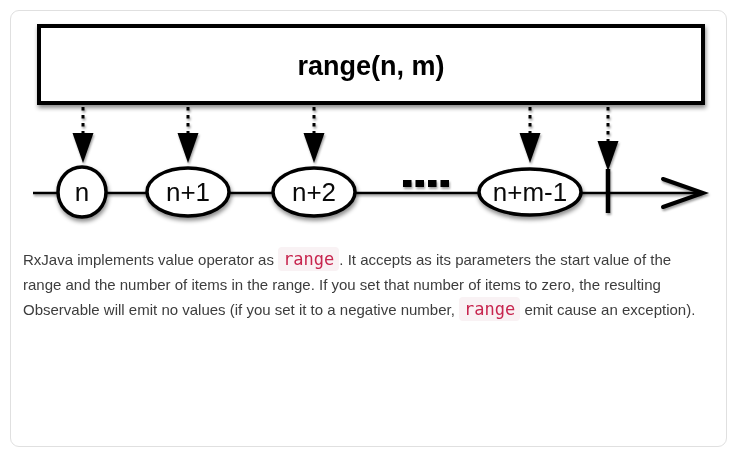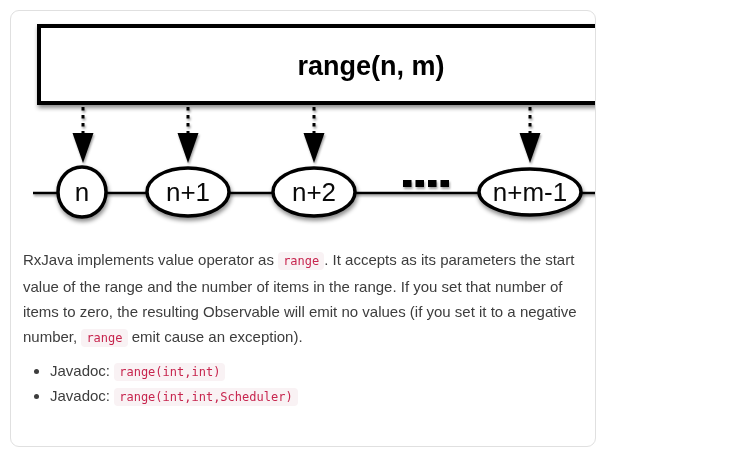--- a/index.html
+++ b/index.html
@@ -5,21 +5,21 @@
   html, body { margin: 0; padding: 0; }
   body {
     width: 734px; height: 460px;
     background: #ffffff;
     font-family: "Liberation Sans", "DejaVu Sans", sans-serif;
     color: var(--text, #3d3d3d);
     position: relative;
   }
   .card {
     position: absolute; left: 10px; top: 10px;
-    width: 586px; height: 437px;
+    width: 717px; height: 437px;
     box-sizing: border-box;
     background: #ffffff;
     border: 1px solid var(--card-border, #e0e0e0);
     border-radius: 9px;
     overflow: hidden;
   }
   svg.diagram { display: block; width: 717px; height: 230px; }
 
   
   .opbox   { fill: #ffffff; stroke: #000; stroke-width: 4; }
@@ -34,21 +34,21 @@
   .dot     { fill: #000; }
   .sh-strong { filter: drop-shadow(1.5px 3px 2px rgba(0,0,0,0.45)); }
   .sh-line   { filter: drop-shadow(1px 2px 1px rgba(0,0,0,0.38)); }
 
   
   .content { padding: 6px 14px 0 12px; }
   .content p { margin: 0 0 10px; font-size: 15px; line-height: 25px; }
   .content p.last { margin-bottom: 0; }
   code {
     font-family: "DejaVu Sans Mono", "Liberation Mono", monospace;
-    font-size: 12px;
+    font-size: 17px;
     color: var(--code-text, #c7254e);
     background: var(--code-bg, #f9f2f4);
     padding: 2px 5px;
     border-radius: 4px;
     white-space: nowrap;
   }
   a.scheduler-link { color: var(--link, #4580b9); text-decoration: none; cursor: pointer; }
   a.code-link { text-decoration: none; cursor: pointer; }
   ul.javadoc-list { margin: 11px 0 0; padding-left: 27px; }
   ul.javadoc-list li { font-size: 15px; line-height: 18px; margin-bottom: 6px; }
@@ -116,25 +116,15 @@
 
   <div class="content">
     <p>
       <span>RxJava implements value operator as</span>
       <code>range</code><span>. It accepts as its parameters the start value of the range and the number of items in the range. If you set that number of items to zero, the resulting Observable will emit no values (if you set it to a negative number,</span>
       <code>range</code>
       <span>emit cause an exception).</span>
     </p>
 
 
-    <ul class="javadoc-list">
-      <li>
-        <span>Javadoc:</span>
-        <a class="code-link" href="#"><code>range(int,int)</code></a>
-      </li>
-      <li>
-        <span>Javadoc:</span>
-        <a class="code-link" href="#"><code>range(int,int,Scheduler)</code></a>
-      </li>
-    </ul>
   </div>
 
 </div>
 
 </body></html>

